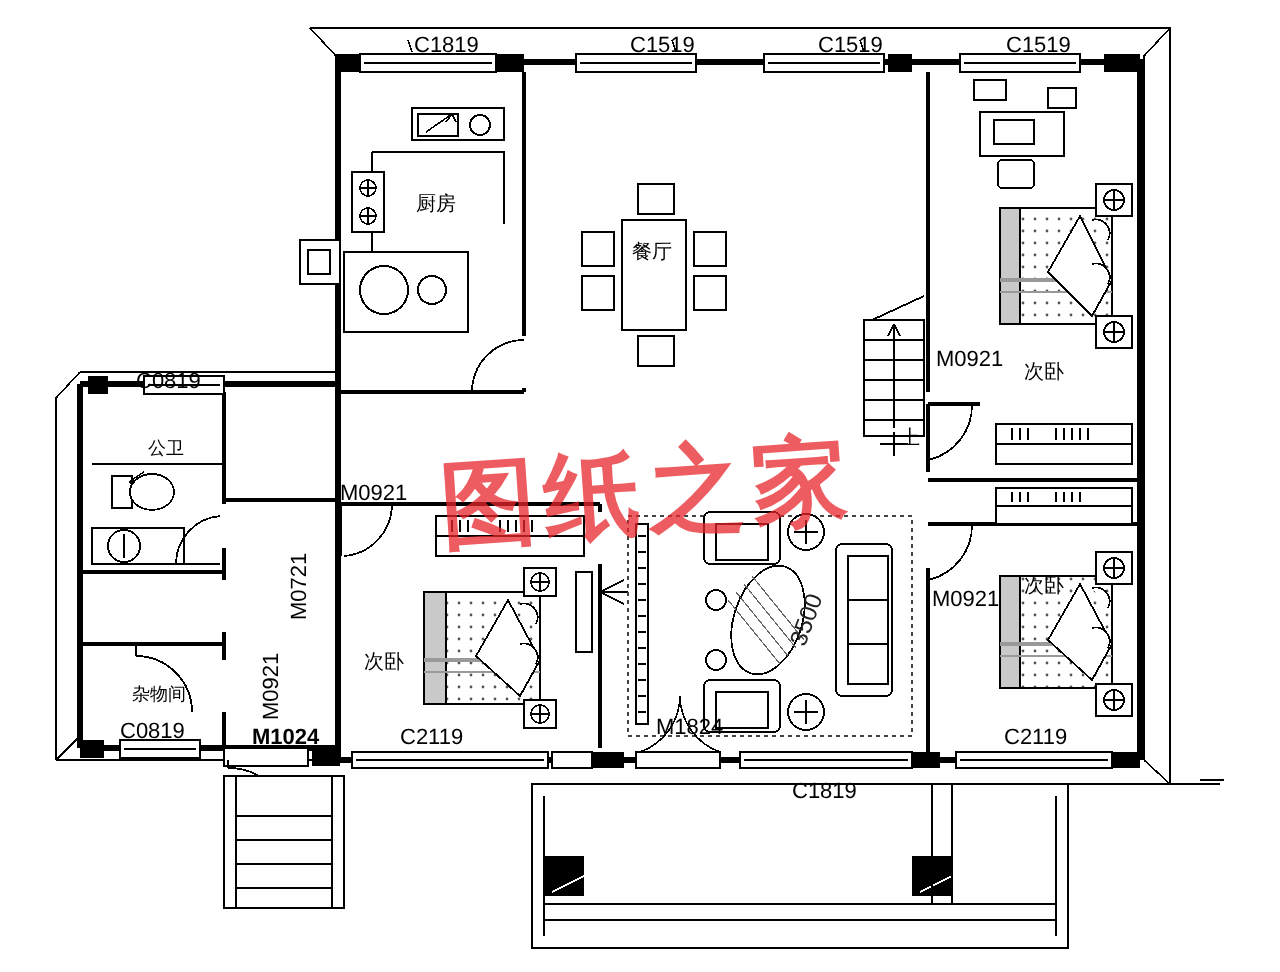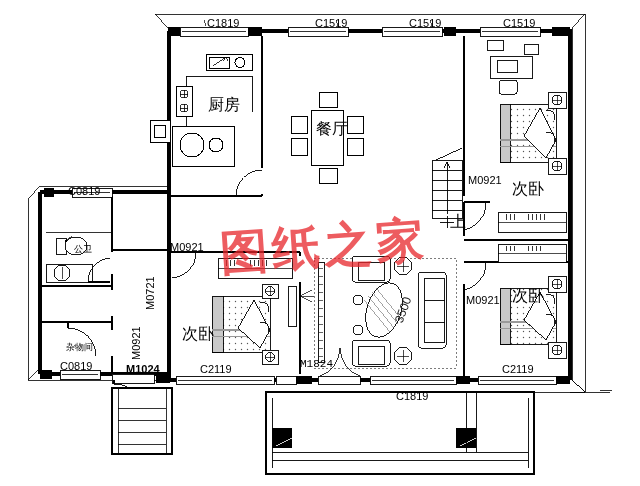--- a/index.html
+++ b/index.html
@@ -1,21 +1,21 @@
 <!DOCTYPE html>
 <html><head>
 <meta charset="utf-8">
 <style>
   html,body{margin:0;padding:0;background:#fff;}
   body{width:640px;height:486px;position:relative;overflow:hidden;
        font-family:"Liberation Sans","DejaVu Sans",sans-serif;}
   #plan{position:absolute;left:0;top:0;width:640px;height:486px;}
   .lbl{position:absolute;font-size:11px;color:#000;white-space:nowrap;
        font-family:"Liberation Sans",sans-serif;letter-spacing:0px;}
-  .lbl.cn{font-family:"DejaVu Sans",sans-serif;font-size:16px;}
+  .lbl.cn{font-family:"DejaVu Sans",sans-serif;font-size:10px;}
   .lbl.vert{transform:rotate(-90deg);transform-origin:0 0;}
   .lbl.small{font-size:9px;}
   #watermark{position:absolute;left:218px;top:222px;
        font-family:"DejaVu Sans",sans-serif;font-size:48px;font-weight:bold;
        color:#e8262b;opacity:.75;letter-spacing:4px;
        transform:rotate(-4deg);transform-origin:left top;
        white-space:nowrap;pointer-events:none;}
 </style>
 </head>
 <body>
@@ -391,21 +391,21 @@
     </g>
 
     <g stroke-width="0.7">
       <path d="M204 20 L206 26 M336 20 L338 26 M430 20 L432 26"></path>
     </g>
   </g>
 </svg>
 
 <div class="lbl cn" style="left:208px;top:95px;">厨房</div>
 <div class="lbl cn" style="left:316px;top:119px;">餐厅</div>
-<div class="lbl cn small" style="left:74px;top:243px;">公卫</div>
+<div class="lbl cn small" style="left:74px;top:218px;">公卫</div>
 <div class="lbl cn small" style="left:66px;top:341px;">杂物间</div>
 <div class="lbl cn" style="left:182px;top:324px;">次卧</div>
 <div class="lbl cn" style="left:512px;top:179px;">次卧</div>
 <div class="lbl cn" style="left:512px;top:286px;">次卧</div>
 
 <div class="lbl cn" style="left:450px;top:212px;">上</div>
 
 <div class="lbl" style="left:392px;top:320px;transform:rotate(-70deg);transform-origin:0 0;font-size:12px;color:#222;">3500</div>
 
 <div class="lbl" style="left:207px;top:17px;">C1819</div>
@@ -417,17 +417,17 @@
 <div class="lbl" style="left:60px;top:360px;">C0819</div>
 
 <div class="lbl" style="left:200px;top:363px;">C2119</div>
 <div class="lbl" style="left:396px;top:390px;">C1819</div>
 <div class="lbl" style="left:502px;top:363px;">C2119</div>
 
 <div class="lbl" style="left:170px;top:241px;">M0921</div>
 <div class="lbl vert" style="left:130px;top:360px;">M0921</div>
 <div class="lbl vert" style="left:144px;top:310px;">M0721</div>
 <div class="lbl" style="left:126px;top:363px;font-weight:bold;">M1024</div>
-<div class="lbl" style="left:300px;top:358px;font-family:Liberation Mono, monospace;">M1824</div>
+<div class="lbl" style="left:328px;top:358px;">M1824</div>
 <div class="lbl" style="left:468px;top:174px;">M0921</div>
 <div class="lbl" style="left:466px;top:294px;">M0921</div>
 
 <div id="watermark">图纸之家</div>
 
 </body></html>

